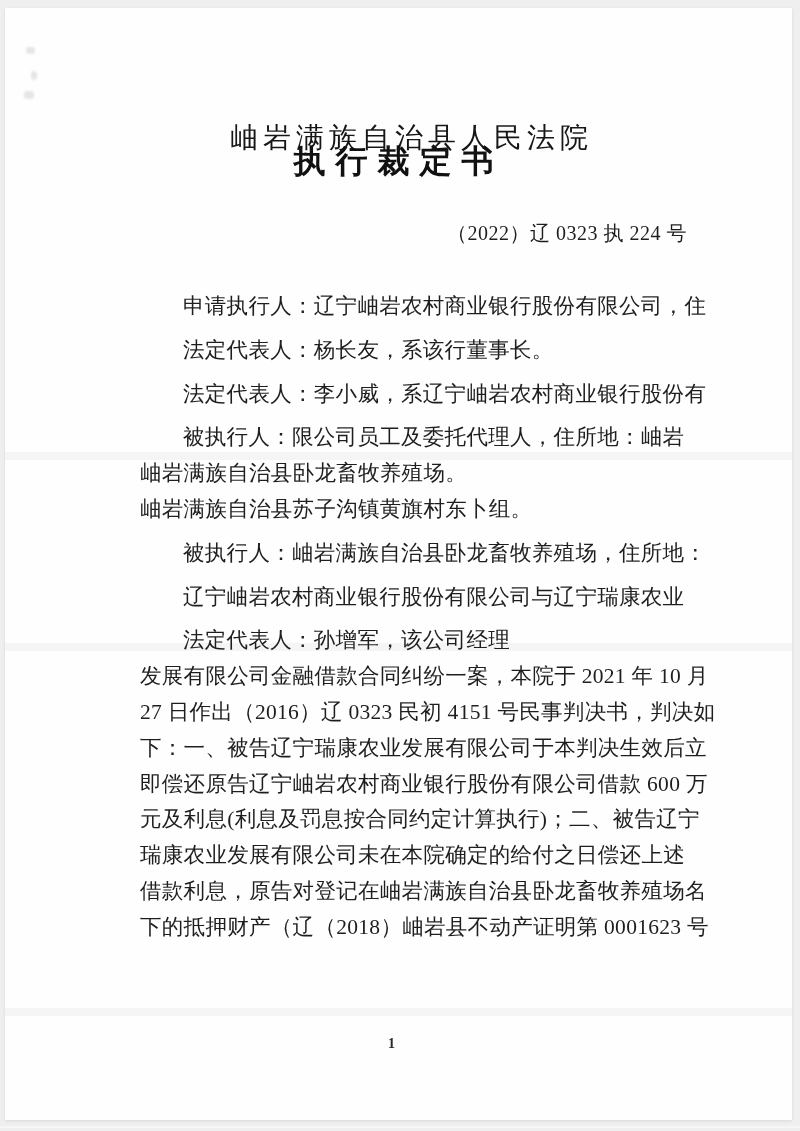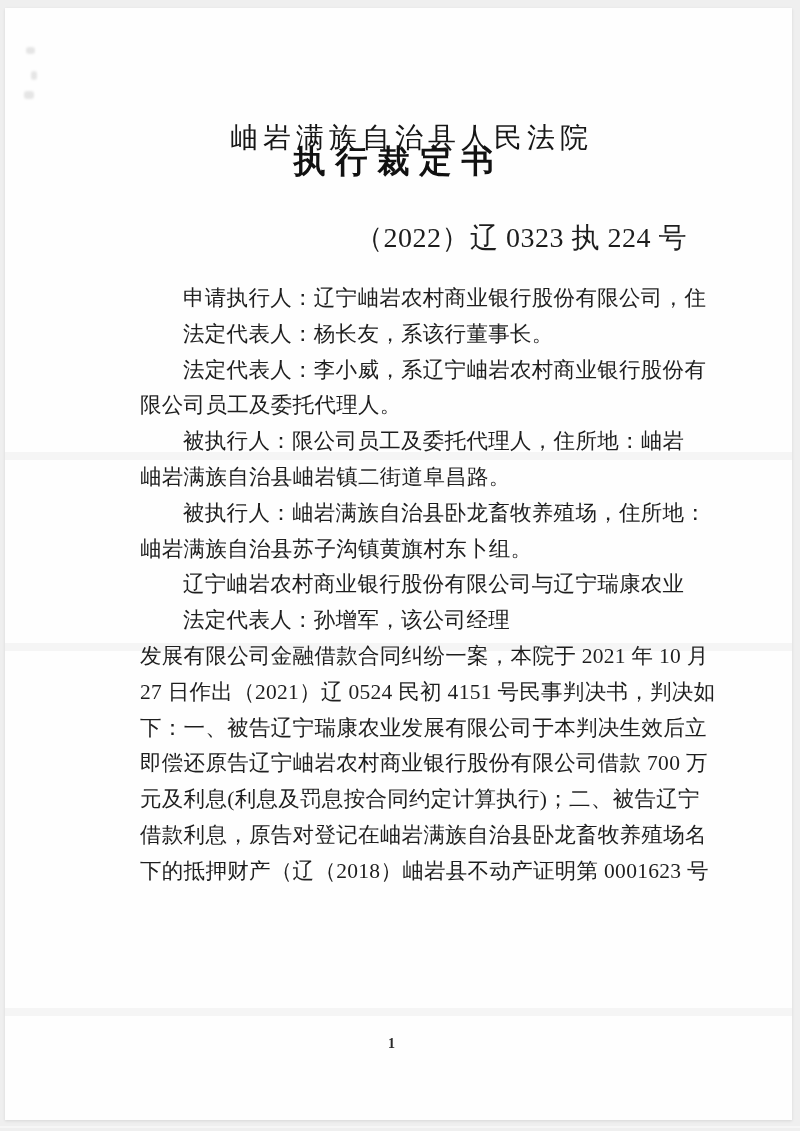--- a/index.html
+++ b/index.html
@@ -56,41 +56,42 @@
     font-size: 32px;
     font-weight: 700;
     letter-spacing: 10px;
     line-height: 1;
     color: #111111;
   }
   .case-number {
     position: absolute;
     top: 214px;
     right: 105px;
-    font-size: 28px;
+    font-size: 20px;
     line-height: 1.15;
     letter-spacing: 0.5px;
     color: #1d1d1d;
   }
   .body-text {
     position: absolute;
     top: 273px;
     left: 135px;
     width: 525px;
     font-size: 21.5px;
     line-height: 35.8px;
     letter-spacing: 0.3px;
     color: #1e1e1e;
   }
   .line {
     white-space: nowrap;
     height: 35.8px;
   }
   .line.indent {
     text-indent: 43px;
+    margin-top: 8px;
   }
   .page-number {
     position: absolute;
     left: 383px;
     top: 1028px;
     font-size: 14px;
     font-weight: 600;
     color: #2a2a2a;
   }
   
@@ -132,32 +133,32 @@
     <h1 class="court-title">岫岩满族自治县人民法院</h1>
 
     <h2 class="doc-title">执行裁定书</h2>
 
     <div class="case-number">（2022）辽 0323 执 224 号</div>
 
     <div class="body-text">
         <div class="line indent">申请执行人：辽宁岫岩农村商业银行股份有限公司，住</div>
         <div class="line indent">法定代表人：杨长友，系该行董事长。</div>
         <div class="line indent">法定代表人：李小威，系辽宁岫岩农村商业银行股份有</div>
-        <div class="line">限公司员工及委托代理人。</div>
         <div class="line indent">被执行人：限公司员工及委托代理人，住所地：岫岩</div>
-        <div class="line">岫岩满族自治县岫岩镇二街道阜昌路。</div>
+        <div class="line">岫岩满族自治县卧龙畜牧养殖场。</div>
+        <div class="line">岫岩满族自治县苏子沟镇黄旗村东卜组。</div>
         <div class="line indent">被执行人：岫岩满族自治县卧龙畜牧养殖场，住所地：</div>
-        <div class="line">岫岩满族自治县苏子沟镇黄旗村东卜组。</div>
         <div class="line indent">辽宁岫岩农村商业银行股份有限公司与辽宁瑞康农业</div>
         <div class="line indent">法定代表人：孙增军，该公司经理</div>
         <div class="line">发展有限公司金融借款合同纠纷一案，本院于 2021 年 10 月</div>
-        <div class="line">27 日作出（2021）辽 0524 民初 4151 号民事判决书，判决如</div>
+        <div class="line">27 日作出（2016）辽 0323 民初 4151 号民事判决书，判决如</div>
         <div class="line">下：一、被告辽宁瑞康农业发展有限公司于本判决生效后立</div>
-        <div class="line">即偿还原告辽宁岫岩农村商业银行股份有限公司借款 700 万</div>
+        <div class="line">即偿还原告辽宁岫岩农村商业银行股份有限公司借款 600 万</div>
         <div class="line">元及利息(利息及罚息按合同约定计算执行)；二、被告辽宁</div>
+        <div class="line">瑞康农业发展有限公司未在本院确定的给付之日偿还上述</div>
         <div class="line">借款利息，原告对登记在岫岩满族自治县卧龙畜牧养殖场名</div>
         <div class="line">下的抵押财产（辽（2018）岫岩县不动产证明第 0001623 号</div>
       </div>
 
     <div class="page-number">1</div>
   </div>
 
   <div class="bottom-line"></div>
 </div>
 

